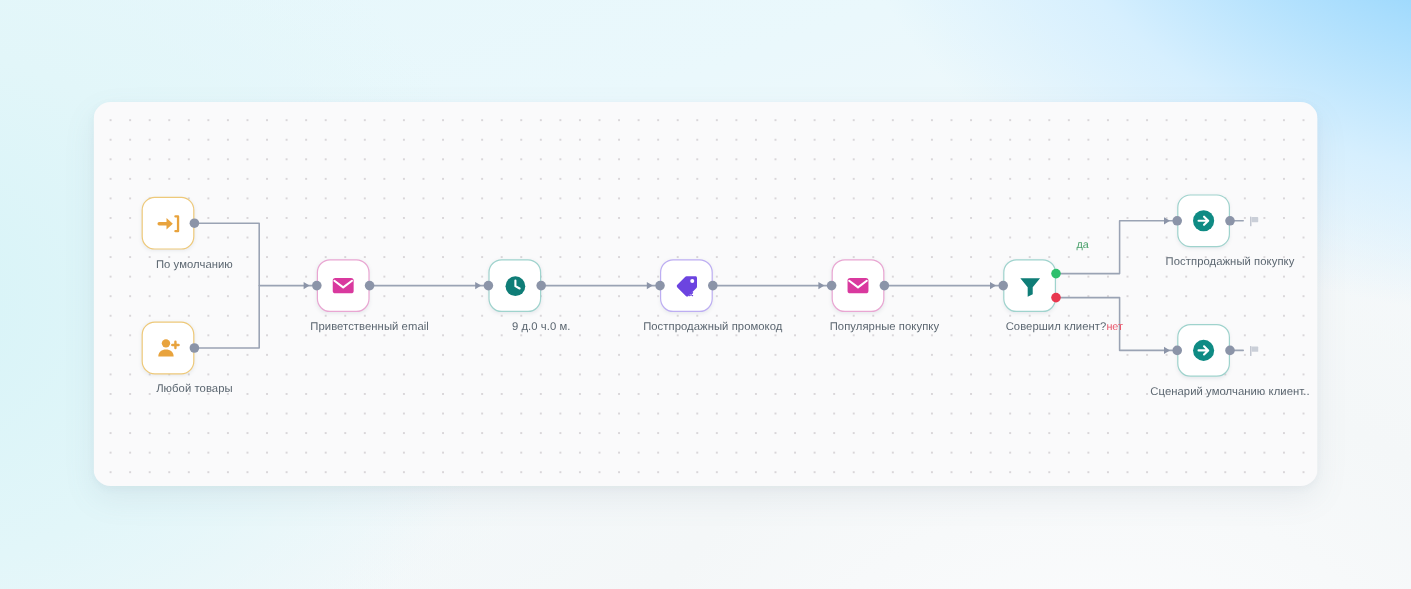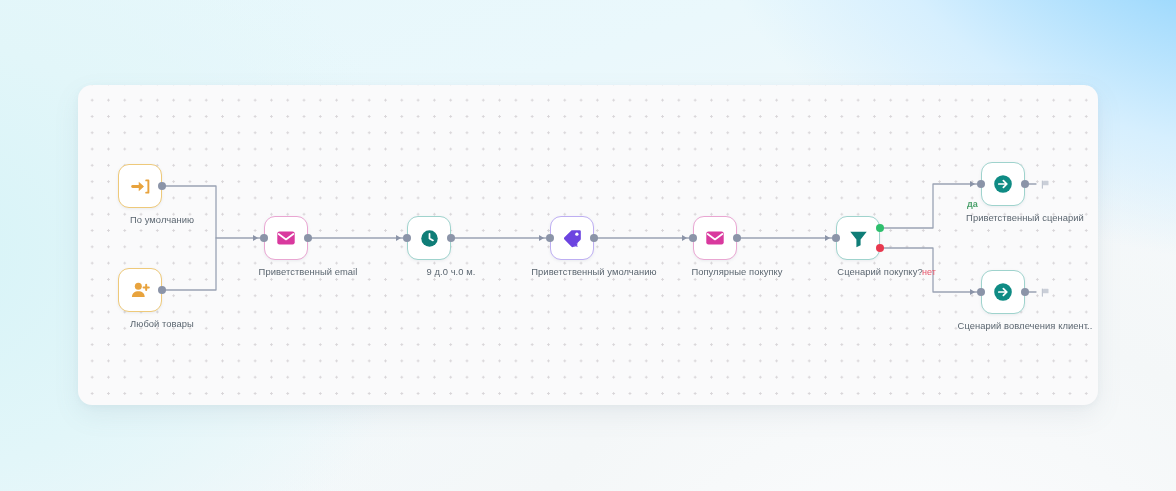--- a/index.html
+++ b/index.html
@@ -222,21 +222,21 @@
       <div class="node-box">
         <svg width="21" height="21" viewBox="0 0 24 24">
           <path d="M11.6 2.6 H20 c0.9 0 1.5 0.6 1.5 1.5 v8.4 c0 0.5-0.2 0.9-0.5 1.3 l-7.6 7.6 c-0.7 0.7-1.8 0.7-2.5 0 L2.8 13.2 c-0.7-0.7-0.7-1.8 0-2.5 l7.6-7.6 c0.3-0.3 0.7-0.5 1.2-0.5 z" fill="#6c44e0"></path>
           <circle cx="17" cy="7" r="1.9" fill="#ffffff"></circle>
           <path d="M14.6 18.2 l2.6 2.6 M17.2 18.2 l-2.6 2.6" stroke="#6c44e0" stroke-width="1.4" stroke-linecap="round"></path>
         </svg>
       </div>
       <span class="arrowhead"></span>
       <span class="port in"></span>
       <span class="port out"></span>
-      <div class="node-label">Приветственный умолчанию</div>
+      <div class="node-label">Постпродажный промокод</div>
     </div>
 
     <div class="node t-email" style="left:637px; top:153px;">
       <div class="node-box">
         <svg width="22" height="22" viewBox="0 0 24 24">
           <rect x="2.5" y="5" width="19" height="14" rx="2.4" fill="#d9399e"></rect>
           <path d="M4 7.6 L12 13.6 L20 7.6" stroke="#ffffff" stroke-width="1.9" fill="none" stroke-linecap="round" stroke-linejoin="round"></path>
         </svg>
       </div>
       <span class="arrowhead"></span>
@@ -248,50 +248,50 @@
     <div class="node t-filter" style="left:780px; top:153px;">
       <div class="node-box">
         <svg width="21" height="21" viewBox="0 0 24 24">
           <path d="M2.6 4.4 H21.4 L14.4 13 v6.6 l-4.8 2.4 V13 z" fill="#0f7d77"></path>
         </svg>
       </div>
       <span class="arrowhead"></span>
       <span class="port in"></span>
       <span class="port green p-yes"></span>
       <span class="port red p-no"></span>
-      <div class="node-label">Сценарий покупку?</div>
+      <div class="node-label">Совершил клиент?</div>
     </div>
 
     <div class="node t-scenario" style="left:925px; top:99px;">
       <div class="node-box">
         <svg width="22" height="22" viewBox="0 0 24 24">
           <circle cx="12" cy="12" r="9.6" fill="#0f8b84"></circle>
           <path d="M7.4 12 h8.2 M12.4 8.3 L16.2 12 L12.4 15.7" stroke="#ffffff" stroke-width="1.9" fill="none" stroke-linecap="round" stroke-linejoin="round"></path>
         </svg>
       </div>
       <span class="arrowhead"></span>
       <span class="port in"></span>
       <span class="port out"></span>
-      <div class="node-label">Приветственный сценарий</div>
+      <div class="node-label">Постпродажный покупку</div>
     </div>
 
     <div class="node t-scenario" style="left:925px; top:207px;">
       <div class="node-box">
         <svg width="22" height="22" viewBox="0 0 24 24">
           <circle cx="12" cy="12" r="9.6" fill="#0f8b84"></circle>
           <path d="M7.4 12 h8.2 M12.4 8.3 L16.2 12 L12.4 15.7" stroke="#ffffff" stroke-width="1.9" fill="none" stroke-linecap="round" stroke-linejoin="round"></path>
         </svg>
       </div>
       <span class="arrowhead"></span>
       <span class="port in"></span>
       <span class="port out"></span>
-      <div class="node-label">Сценарий вовлечения клиент..</div>
-    </div>
-
-    <div class="branch-label yes" style="left:889px; top:114px;font-weight:bold;">да</div>
+      <div class="node-label">Сценарий умолчанию клиент..</div>
+    </div>
+
+    <div class="branch-label yes" style="left:819px; top:114px;">да</div>
     <div class="branch-label no" style="left:844px; top:182px;">нет</div>
 
     <svg class="end-flag" style="left:962px; top:94px;" viewBox="0 0 24 24">
       <rect x="4" y="3" width="2.2" height="18" rx="1" fill="#8b94a8"></rect>
       <rect x="6.6" y="4" width="12" height="9.5" rx="1.2" fill="#aeb5c4"></rect>
     </svg>
     <svg class="end-flag" style="left:962px; top:202px;" viewBox="0 0 24 24">
       <rect x="4" y="3" width="2.2" height="18" rx="1" fill="#8b94a8"></rect>
       <rect x="6.6" y="4" width="12" height="9.5" rx="1.2" fill="#aeb5c4"></rect>
     </svg>

